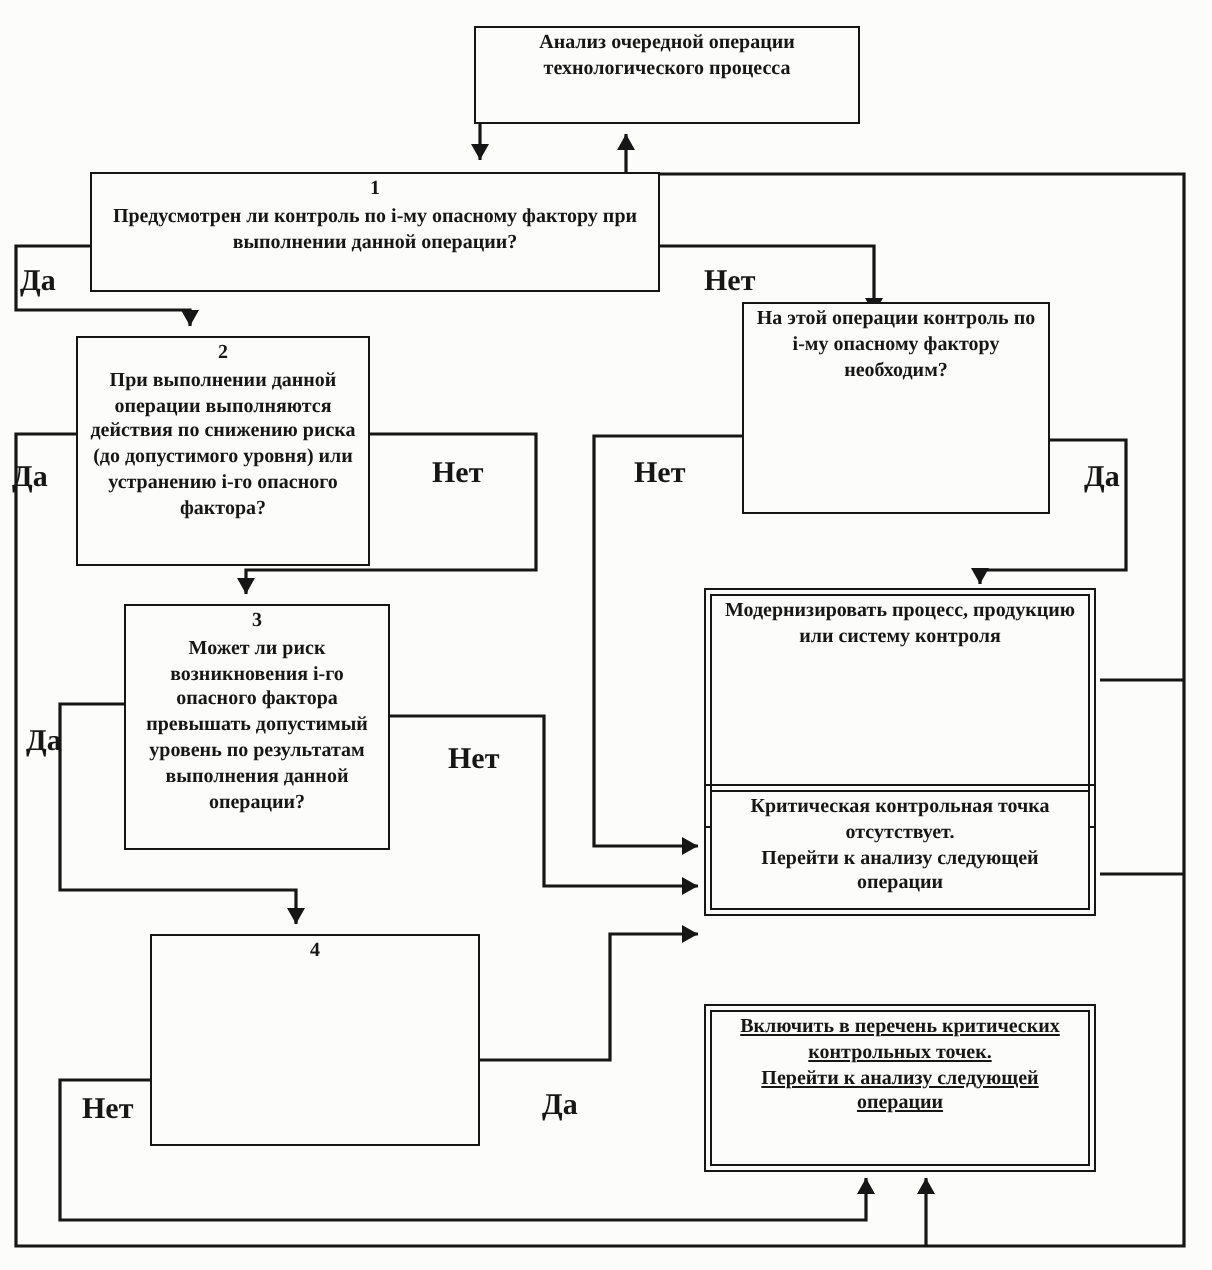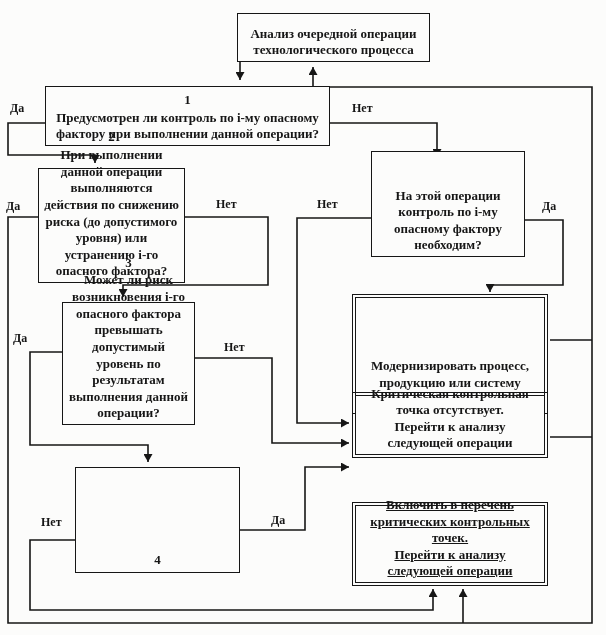--- a/index.html
+++ b/index.html
@@ -26,38 +26,39 @@
     stroke: #161616;
     stroke-width: 1.6;
   }
   .node {
     position: absolute;
     box-sizing: border-box;
     border: 1.7px solid #161616;
     display: flex;
     flex-direction: column;
     align-items: center;
-    justify-content: flex-end;
+    justify-content: flex-start;
     text-align: center;
-    font-size: 13px;
+    font-size: 10px;
     font-weight: 700;
     line-height: 1.28;
     padding: 2px 5px;
     background: #fcfcfb;
   }
   .node .txt { white-space: pre-line; }
   .node .num { margin-bottom: 1px; }
   .double {
     outline: 1.4px solid #161616;
     outline-offset: 2.5px;
   }
   .lbl {
     position: absolute;
-    font-size: 12px;
+    font-size: 15px;
     font-weight: 700;
+    margin-top: 32px;
   }
 </style>
 </head>
 <body>
 
 <div class="canvas">
 
   <svg class="wires" viewBox="0 0 606 635">
     <defs>
       <marker id="ah" markerUnits="userSpaceOnUse" markerWidth="9" markerHeight="9" refX="8" refY="4.5" orient="auto">

